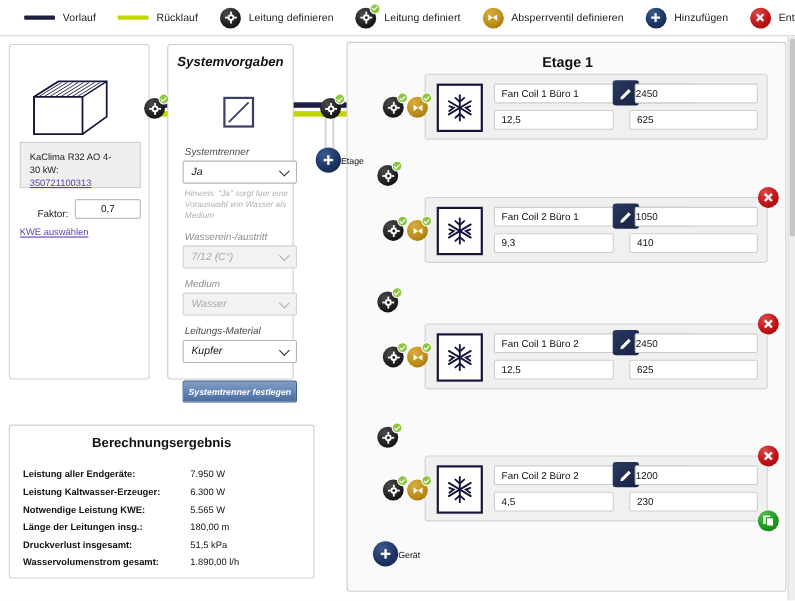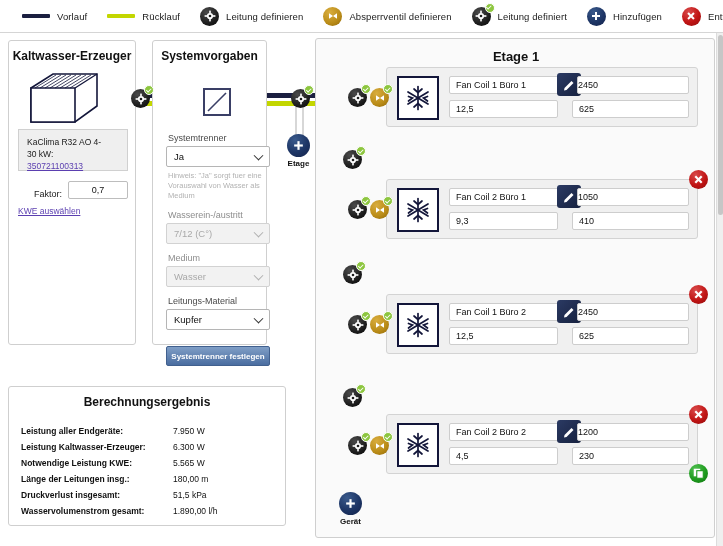--- a/index.html
+++ b/index.html
@@ -93,21 +93,21 @@
   }
   .panel-title {
     text-align: center;
     font-size: 12px;
     font-weight: bold;
     color: #111;
     padding-top: 8px;
   }
 
   #panel-kwe { left: 8px; top: 40px; width: 128px; height: 305px; }
-  #panel-sys { left: 152px; top: 40px; width: 115px; height: 305px; }
+  #panel-sys { left: 152px; top: 40px; width: 115px; height: 305px; font-style: italic; }
   #panel-calc { left: 8px; top: 386px; width: 278px; height: 140px; }
   #panel-etage {
     left: 315px; top: 38px; width: 400px; height: 500px;
     background: #fafafa;
   }
 
   
   #kwe-device-img {
     position: absolute; left: 18px; top: 31px;
     width: 76px; height: 54px;
@@ -255,24 +255,23 @@
     pointer-events: none;
   }
   
   .node {
     position: absolute;
     width: 19px; height: 19px;
   }
 
   .addbtn {
     position: absolute;
-    display: flex; flex-direction: column;
+    display: flex; 
     align-items: center;
     cursor: pointer;
-    font-weight: bold;
   }
   .addbtn .ico { width: 23px; height: 23px; }
   .addbtn .cap {
     font-size: 8px; color: #111; margin-top: 2px;
   }
 
   
   #scroll-track {
     position: absolute; right: 0; top: 33px;
     width: 7px; height: 513px;
@@ -310,44 +309,44 @@
           <rect x="5.2" y="8.8" width="1.6" height="2.6" fill="#ffffff"></rect>
           <rect x="0.6" y="5.2" width="2.6" height="1.6" fill="#ffffff"></rect>
           <rect x="8.8" y="5.2" width="2.6" height="1.6" fill="#ffffff"></rect>
           <circle cx="6" cy="6" r="1.3" fill="#1c1c1c"></circle>
         </svg>
       </span>
       <span class="lbl">Leitung definieren</span>
     </div>
 
     <div class="legend-item">
-      <span class="ico valve-gold">
-        <svg width="12" height="12" viewBox="0 0 12 12">
-          <path d="M2 3.2 L6 6 L10 3.2 L10 8.8 L6 6 L2 8.8 Z" fill="#ffffff"></path>
-        </svg>
-      </span>
-      <span class="lbl">Absperrventil definieren</span>
-    </div>
-
-    <div class="legend-item">
       <span class="ico valve-dark">
         <svg width="12" height="12" viewBox="0 0 12 12">
           <circle cx="6" cy="6" r="3.1" fill="#ffffff"></circle>
           <rect x="5.2" y="0.6" width="1.6" height="2.6" fill="#ffffff"></rect>
           <rect x="5.2" y="8.8" width="1.6" height="2.6" fill="#ffffff"></rect>
           <rect x="0.6" y="5.2" width="2.6" height="1.6" fill="#ffffff"></rect>
           <rect x="8.8" y="5.2" width="2.6" height="1.6" fill="#ffffff"></rect>
           <circle cx="6" cy="6" r="1.3" fill="#1c1c1c"></circle>
         </svg>
         <span class="check-badge"></span>
       </span>
       <span class="lbl">Leitung definiert</span>
     </div>
 
     <div class="legend-item">
+      <span class="ico valve-gold">
+        <svg width="12" height="12" viewBox="0 0 12 12">
+          <path d="M2 3.2 L6 6 L10 3.2 L10 8.8 L6 6 L2 8.8 Z" fill="#ffffff"></path>
+        </svg>
+      </span>
+      <span class="lbl">Absperrventil definieren</span>
+    </div>
+
+    <div class="legend-item">
       <span class="ico plus-blue">
         <svg width="12" height="12" viewBox="0 0 12 12">
           <rect x="5" y="2" width="2" height="8" fill="#fff"></rect>
           <rect x="2" y="5" width="8" height="2" fill="#fff"></rect>
         </svg>
       </span>
       <span class="lbl">Hinzufügen</span>
     </div>
 
     <div class="legend-item">
@@ -387,21 +386,20 @@
     <rect x="345" y="449" width="42" height="5" fill="#c3d600"></rect>
 
     <rect x="295" y="106" width="2" height="30" fill="#d7d7d7"></rect>
     <rect x="302" y="106" width="2" height="30" fill="#d7d7d7"></rect>
 
     <rect x="347" y="461" width="2" height="33" fill="#d7d7d7"></rect>
     <rect x="357" y="458" width="2" height="36" fill="#d7d7d7"></rect>
   </svg>
 
   <div class="panel" id="panel-kwe">
-    <div class="panel-title">Kaltwasser-Erzeuger</div>
 
     <svg id="kwe-device-img" viewBox="0 0 76 54">
       <polygon points="4,16 26,2 70,2 70,34 48,50 4,50" fill="#ffffff" stroke="#13163a" stroke-width="1.6"></polygon>
       <polygon points="4,16 48,16 48,50 4,50" fill="#ffffff" stroke="#13163a" stroke-width="1.6"></polygon>
       <line x1="48" y1="16" x2="70" y2="2" stroke="#13163a" stroke-width="1.3"></line>
       <g stroke="#13163a" stroke-width="0.8">
         <line x1="8" y1="16" x2="29" y2="3"></line>
         <line x1="13" y1="16" x2="34" y2="3"></line>
         <line x1="18" y1="16" x2="39" y2="3"></line>
         <line x1="23" y1="16" x2="44" y2="3"></line>

